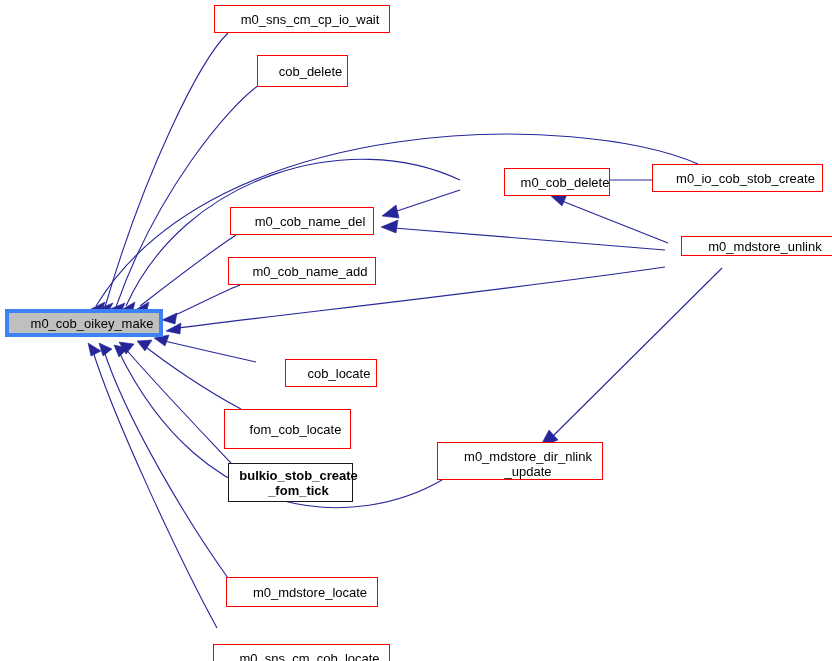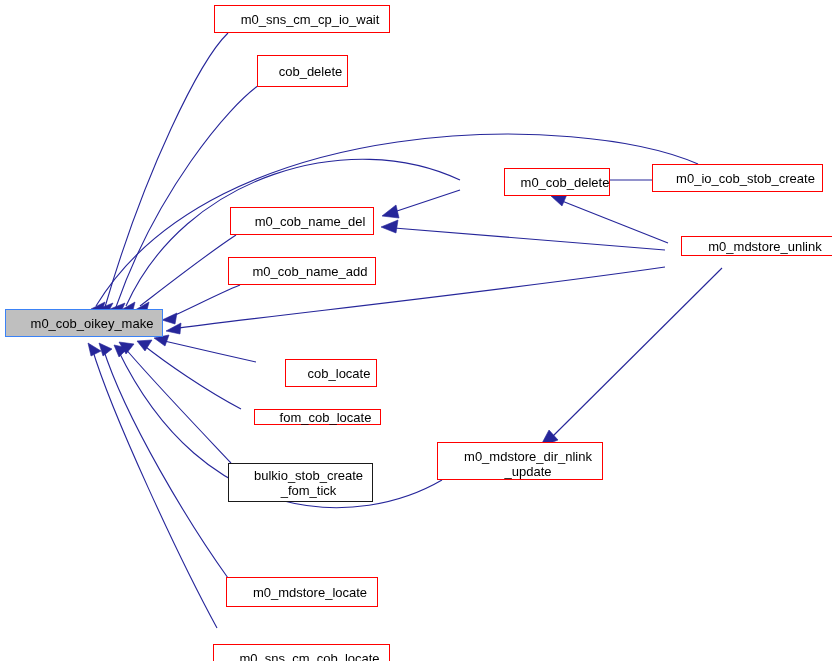--- a/index.html
+++ b/index.html
@@ -37,21 +37,21 @@
     color: #000000;
     background: #ffffff;
     border: 1px solid #ff0000;
     white-space: pre;
     letter-spacing: 0px;
     z-index: 5;
     padding-left: 16px;
   }
   .node.node-current {
     background: #bfbfbf;
-    border: 1px solid #3b82f6;
+    border: 4px solid #3b82f6;
   }
   .node.node-plain {
     background: #ffffff;
     border: 1px solid #1a1a1a;
   }
   .edge-path {
     fill: none;
     stroke: #26269a;
     stroke-width: 1.1;
   }
@@ -144,22 +144,22 @@
   <div id="node-layer">
       <div class="node node-current" style="left: 5px; top: 309px; width: 158px; height: 28px;"><span>m0_cob_oikey_make</span></div>
       <div class="node" style="left: 214px; top: 5px; width: 176px; height: 28px;"><span>m0_sns_cm_cp_io_wait</span></div>
       <div class="node" style="left: 257px; top: 55px; width: 91px; height: 32px;"><span>cob_delete</span></div>
       <div class="node" style="left: 460px; top: 168px; width: 106px; height: 28px; margin-left: 44px;"><span>m0_cob_delete</span></div>
       <div class="node" style="left: 652px; top: 164px; width: 171px; height: 28px;"><span>m0_io_cob_stob_create</span></div>
       <div class="node" style="left: 230px; top: 207px; width: 144px; height: 28px;"><span>m0_cob_name_del</span></div>
       <div class="node" style="left: 665px; top: 236px; width: 152px; height: 20px; margin-left: 16px;"><span>m0_mdstore_unlink</span></div>
       <div class="node" style="left: 228px; top: 257px; width: 148px; height: 28px;"><span>m0_cob_name_add</span></div>
       <div class="node" style="left: 256px; top: 359px; width: 92px; height: 28px; margin-left: 29px;"><span>cob_locate</span></div>
-      <div class="node" style="left: 254px; top: 409px; width: 127px; height: 16px; text-align: right;"><span>fom_cob_locate</span></div>
+      <div class="node" style="left: 224px; top: 409px; width: 127px; height: 40px; text-align: right;"><span>fom_cob_locate</span></div>
       <div class="node" style="left: 437px; top: 442px; width: 166px; height: 38px; align-items: flex-end;"><span>m0_mdstore_dir_nlink
 _update</span></div>
-      <div class="node node-plain" style="left: 228px; top: 463px; width: 145px; height: 39px;"><span>bulkio_stob_create
+      <div class="node node-plain" style="left: 228px; top: 463px; width: 125px; height: 39px; font-weight: bold;"><span>bulkio_stob_create
 _fom_tick</span></div>
       <div class="node" style="left: 226px; top: 577px; width: 152px; height: 30px;"><span>m0_mdstore_locate</span></div>
       <div class="node" style="left: 213px; top: 644px; width: 177px; height: 28px;"><span>m0_sns_cm_cob_locate</span></div>
     </div>
 
 </div>
 
 </body></html>

